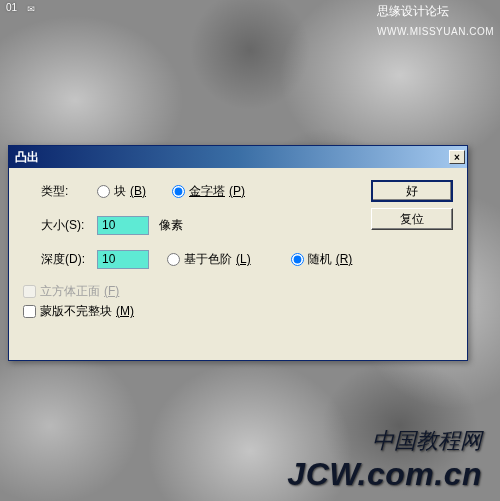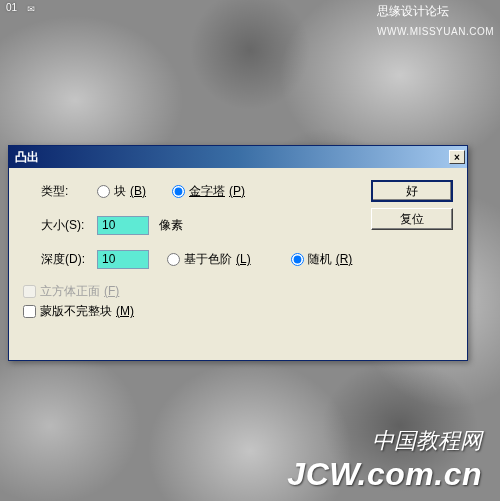--- a/index.html
+++ b/index.html
@@ -35,21 +35,21 @@
 .top-bar .icon { font-size: 9px; }
 .watermark-top {
   position: absolute; top: 3px; right: 6px;
   color: #fff; font-size: 12px;
   font-family: "Microsoft YaHei", sans-serif;
   display: flex; gap: 6px; align-items: baseline; flex-direction: column;
 }
 .watermark-top .url { font-size: 10px; letter-spacing: .5px; opacity: .9; }
 .watermark-bottom {
   position: absolute; bottom: 8px; right: 18px;
-  color: #ffffff; text-align: right;
+  color: #0f172a; text-align: right;
 }
 .watermark-bottom .cn {
   font-family: "KaiTi", "STKaiti", serif;
   font-size: 22px; font-style: italic;
   text-shadow: 1px 1px 2px rgba(0,0,0,.6);
 }
 .watermark-bottom .url2 {
   font-family: Arial, sans-serif;
   font-size: 32px; font-weight: bold; font-style: italic;
   text-shadow: 1px 1px 2px rgba(0,0,0,.6);

